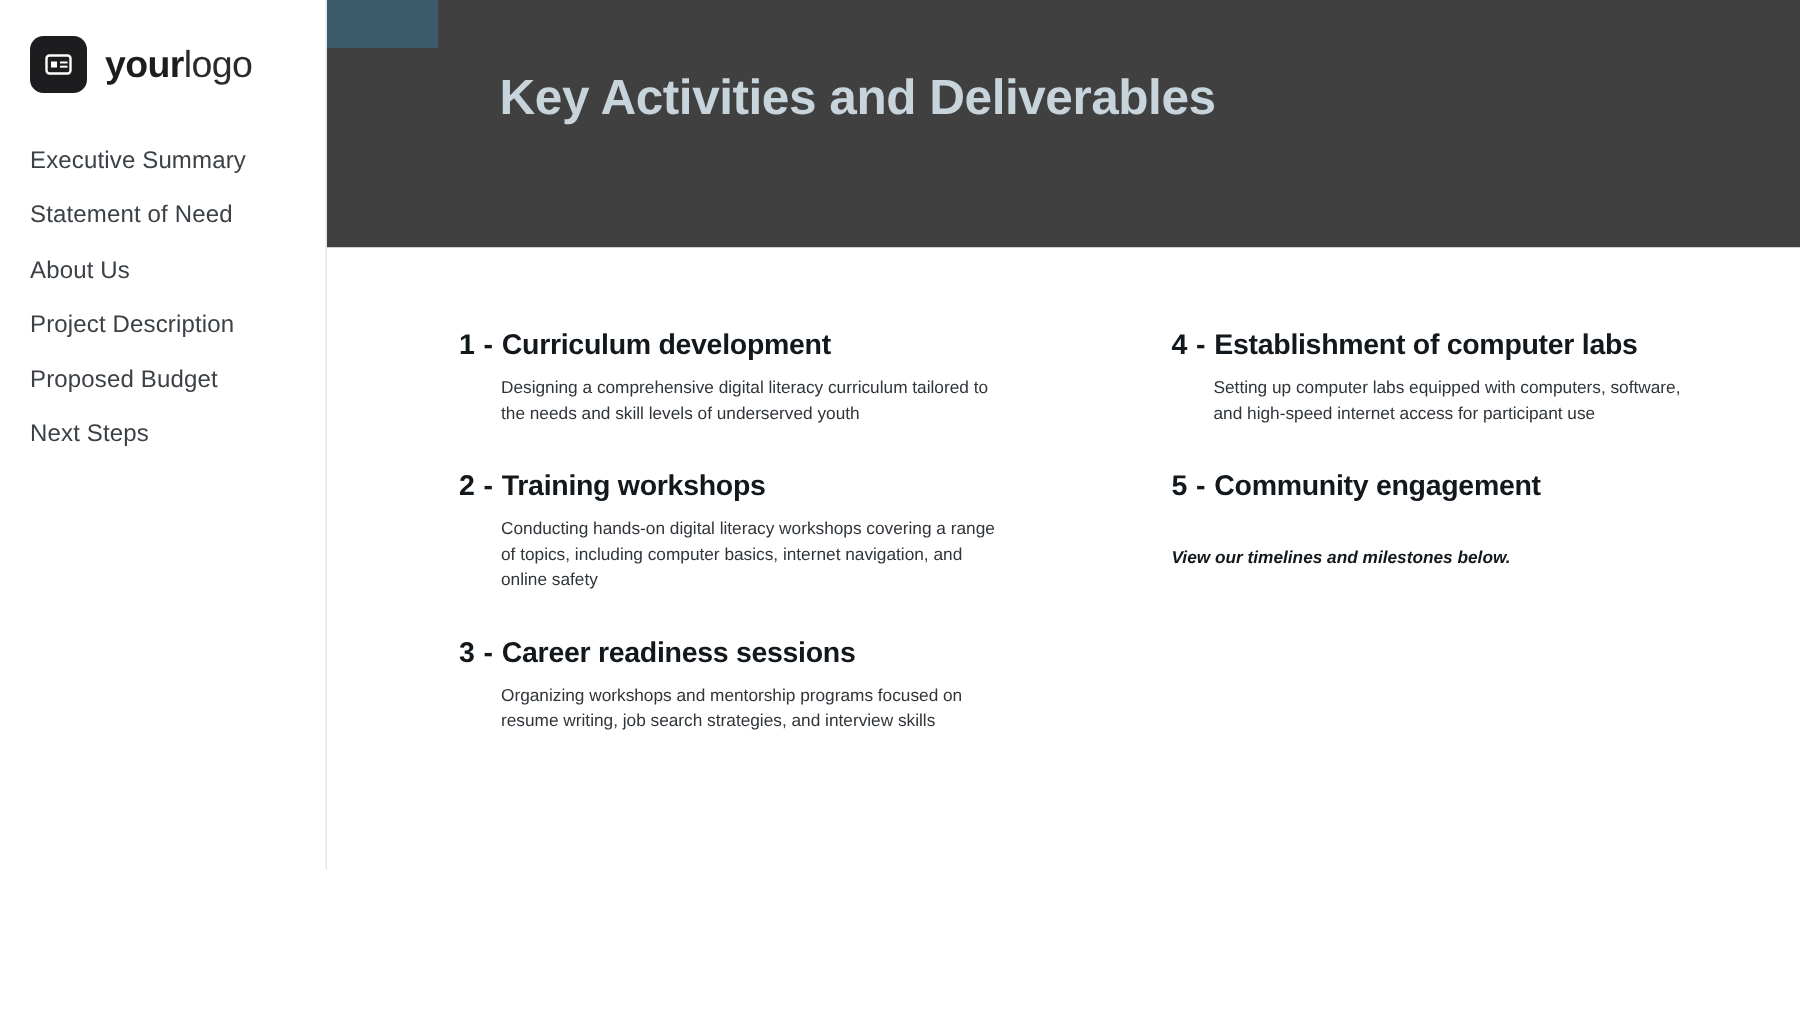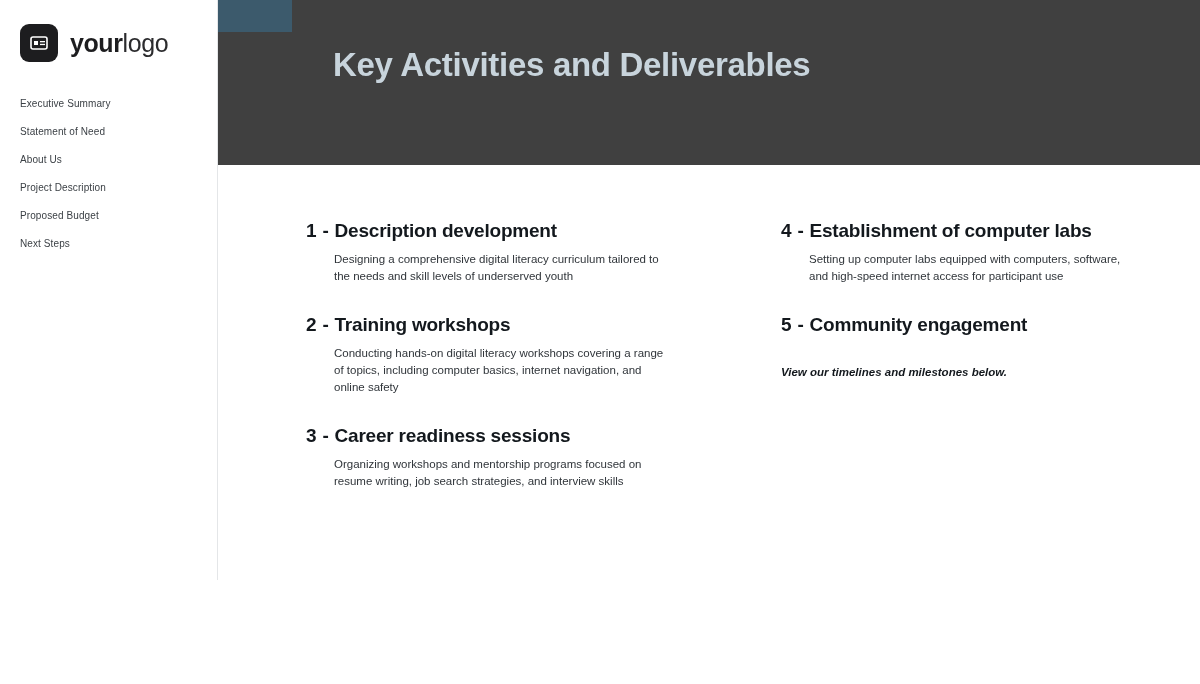--- a/index.html
+++ b/index.html
@@ -46,21 +46,21 @@
     color: #1d1d1f;
   }
   .logo-text .b { font-weight: 700; }
   .logo-text .l { font-weight: 400; color: #2b2b2d; }
 
   .nav {
     margin-top: 28px;
   }
   .nav-item {
     padding: 7px 20px;
-    font-size: 10px;
+    font-size: 16px;
     color: #3c4146;
     letter-spacing: 0.1px;
     line-height: 1.4;
     cursor: pointer;
   }
   .nav-item.active {
     background: #e3e6e8;
     font-weight: 700;
     color: #1d2125;
   }
@@ -232,21 +232,21 @@
 
     <div class="body-area">
       <div class="cols">
 
         <div class="col">
 
           <div class="item">
             <div class="item-head">
               <span class="item-num">1</span>
               <span class="item-dash">-</span>
-              <span>Description development</span>
+              <span>Curriculum development</span>
             </div>
             <div class="item-body">Designing a comprehensive digital literacy curriculum tailored to the needs and skill levels of underserved youth</div>
           </div>
 
           <div class="item">
             <div class="item-head">
               <span class="item-num">2</span>
               <span class="item-dash">-</span>
               <span>Training workshops</span>
             </div>

